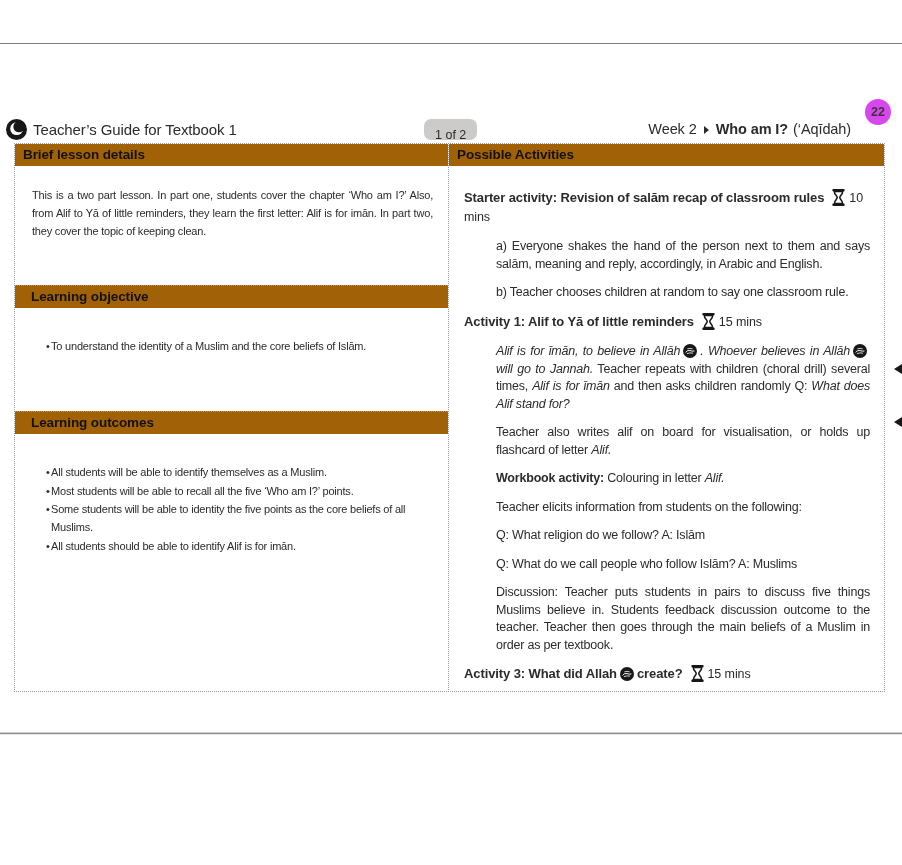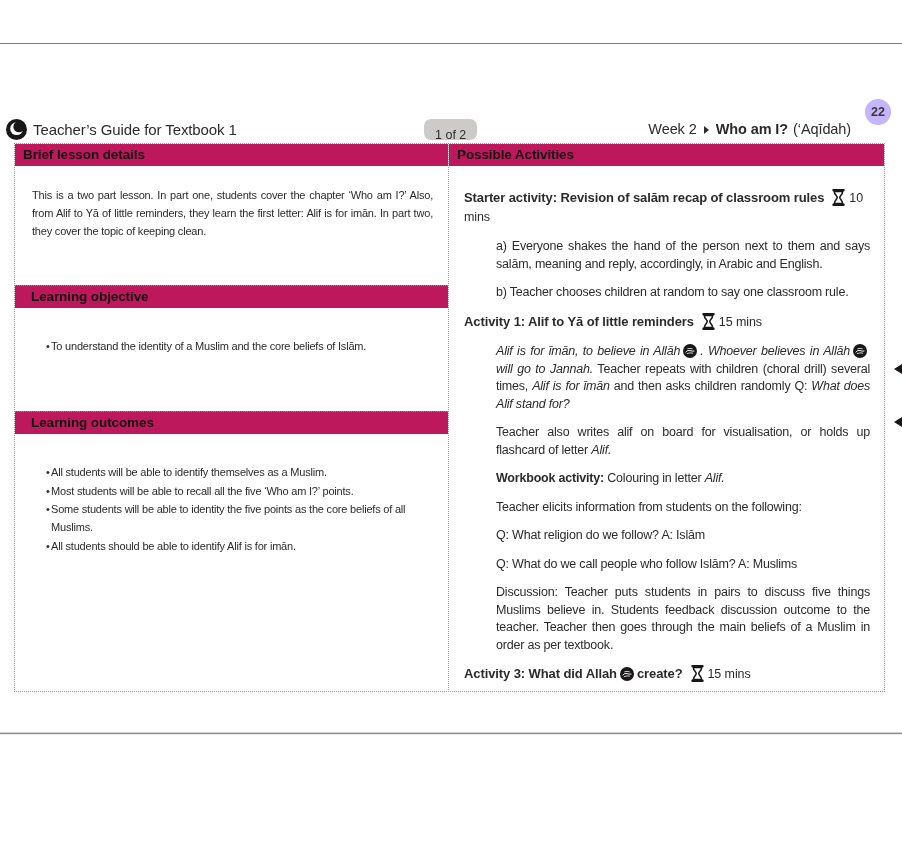--- a/index.html
+++ b/index.html
@@ -9,21 +9,21 @@
     font-family:"Liberation Sans","DejaVu Sans",sans-serif;
     color:#2d2a2b;
     -webkit-font-smoothing:antialiased;
   }
   .rule-top { position:absolute; top:43px; left:0; width:902px; height:1px; background:#7c7c7c; }
   .rule-bottom { position:absolute; top:732px; left:0; width:902px; height:3px;
     background:#8e8e8e; border-top:1px solid #cfcfcf; border-bottom:1px solid #e8e8e8; }
 
   .page-num {
     position:absolute; top:99px; right:11px; width:26px; height:26px; border-radius:50%;
-    background:#c4b5fd; font-size:12.5px; font-weight:bold; color:#3a3738;
+    background:#d946ef; font-size:12.5px; font-weight:bold; color:#3a3738;
     display:flex; align-items:center; justify-content:center;
   }
 
   .hdr { position:absolute; top:116px; left:6px; right:51px; height:26px;
     display:flex; align-items:center; }
   .logo { width:21px; height:21px; flex:0 0 auto; }
   .hdr-title { font-size:15px; margin-left:6px; color:#2d2a2b; letter-spacing:-0.1px; }
   .pill {
     position:absolute; left:424px; top:119px; height:21px; line-height:21px;
     background:#cccbca; border-radius:7px; padding:6px 11px; font-size:12.5px; color:#2d2a2b;
@@ -31,21 +31,21 @@
   .hdr-right { margin-left:auto; font-size:14.5px; display:flex; align-items:center; letter-spacing:-0.1px; }
   .hdr-right .sep { width:0; height:0; display:inline-block; margin:1px 7px 0 7px;
     border-left:5px solid #2d2a2b; border-top:4px solid transparent; border-bottom:4px solid transparent; }
   .hdr-right b { margin-right:5px; }
 
   .columns { position:absolute; top:143px; left:14px; width:872px; height:549px; display:flex; }
   .col { display:flex; flex-direction:column; border:1px dotted #9a9a9a; overflow:hidden; }
   .col.left  { width:435px; }
   .col.right { width:437px; border-left:1px dotted #9a9a9a; margin-left:-1px; }
 
-  .sec-hdr { background:#be185d; font-weight:bold; font-size:13.5px; color:#141112;
+  .sec-hdr { background:#a16207; font-weight:bold; font-size:13.5px; color:#141112;
     padding:3px 8px 4px 8px; letter-spacing:-0.1px; }
   .sec-hdr.mid { border-top:1px dotted #9a9a9a;padding-left:16px; }
 
   .sec-body { padding:20px 15px 6px 17px; font-size:11px; line-height:18px; letter-spacing:-0.2px; }
   .sec-body.grow { flex:1; }
   .justify { text-align:justify; }
 
   .bullet-row { display:flex; margin-bottom:0.5px; }
   .bullet-row .dot { flex:0 0 19px; padding-left:14px; }
   .bullet-row .btxt { flex:1; padding-right:2px; }

